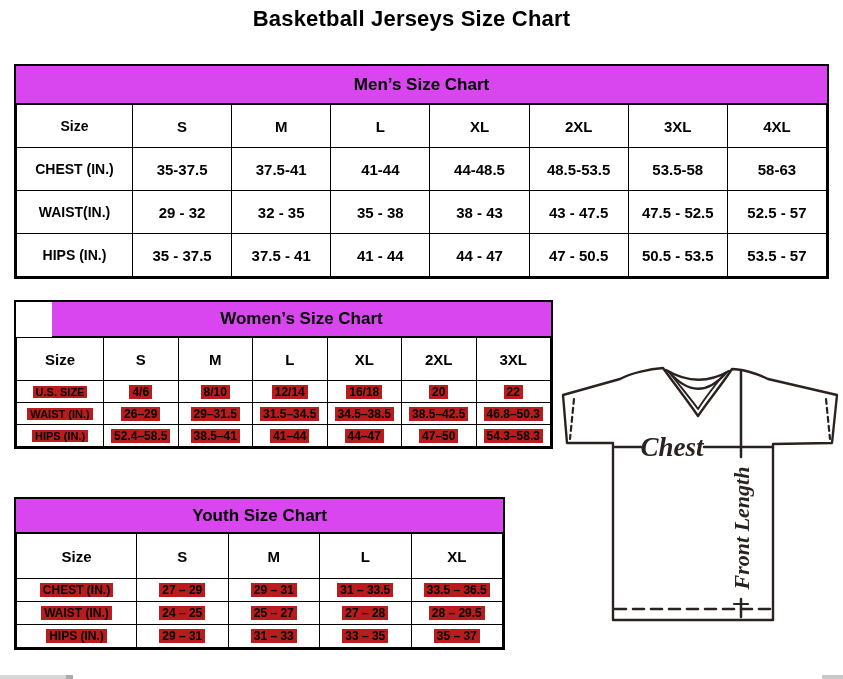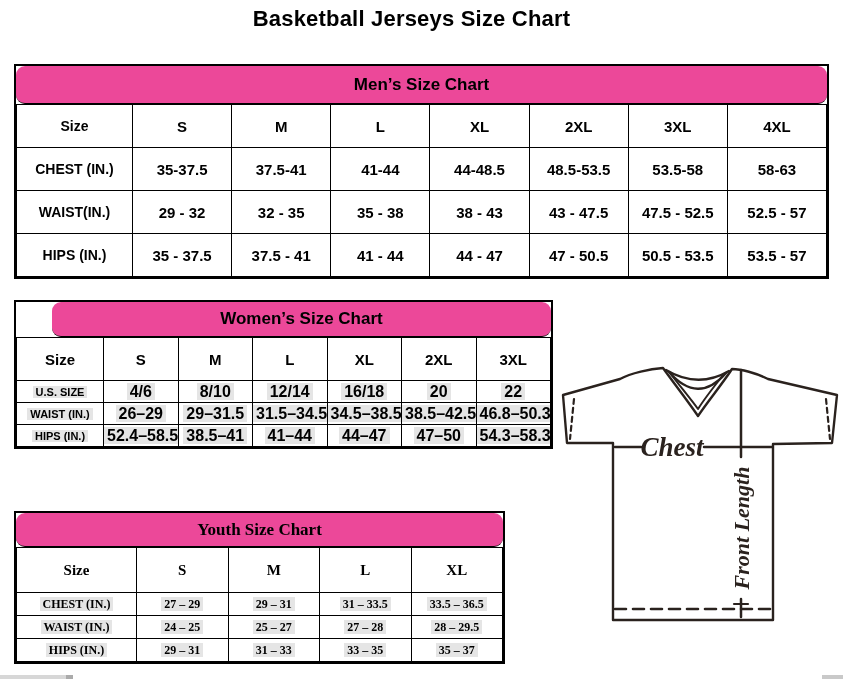--- a/index.html
+++ b/index.html
@@ -6,47 +6,47 @@
   body{
     width:843px;height:679px;background:#ffffff;position:relative;overflow:hidden;
     font-family:"Liberation Sans",sans-serif;color:#000;
   }
   .page-title{
     position:absolute;top:6px;left:8px;width:807px;text-align:center;
     font-size:22px;font-weight:bold;letter-spacing:.2px;
   }
   .tblock{position:absolute;border:2px solid #000;background:#fff;}
   .band{
-    background:#ec4899;border-bottom:1px solid #000;
+    background:#d946ef;border-bottom:1px solid #000;
     display:flex;align-items:center;justify-content:center;
-    font-weight:bold;font-size:17px;border-radius:9px;
+    font-weight:bold;font-size:17px;
   }
   table{border-collapse:collapse;table-layout:fixed;width:100%;}
   td{
     border:1px solid #000;text-align:center;vertical-align:middle;
     font-weight:bold;padding:0;overflow:hidden;white-space:nowrap;
   }
   
   .men{left:14px;top:64px;width:811px;}
   .men .band{height:37px;}
   .men td{font-size:15px;height:42px;}
   .men td.c0{width:115px;font-size:14px;}
   
   .women{left:14px;top:300px;width:535px;}
   .women .band{height:34px;margin-left:36px;}
   .women tr.head-row td{height:42px;font-size:15px;}
-  .women td{font-size:16px;height:21px;}
+  .women td{font-size:12px;height:21px;}
   .women td.c0{width:86px;font-size:11px;}
   
-  .youth{left:14px;top:511px;width:487px;font-family:Liberation Serif, serif;}
+  .youth{left:14px;top:497px;width:487px;}
   .youth .band{height:33px;}
   .youth tr.head-row td{height:44px;font-size:15px;}
   .youth td{font-size:12px;height:22px;}
   .youth td.c0{width:119px;}
-  .hl{background:#e5e5e5;padding:0 3px;}
+  .hl{background:#b91c1c;padding:0 3px;}
   
   .jersey{position:absolute;left:557px;top:353px;width:286px;height:285px;}
   .jersey text{
     font-family:"Liberation Serif","DejaVu Serif",serif;
     font-style:italic;font-weight:bold;fill:#2a221e;
   }
   
   .sb{position:absolute;height:4px;top:675px;}
   .sb-left{left:0;width:66px;background:#d7d7d7;}
   .sb-left-nub{left:66px;width:7px;background:#ababab;}

